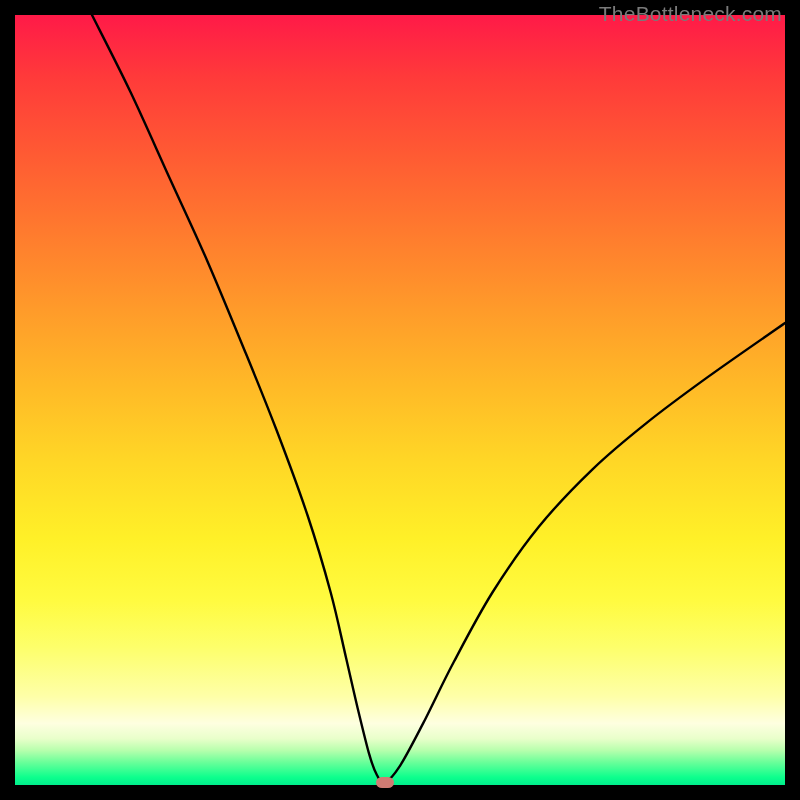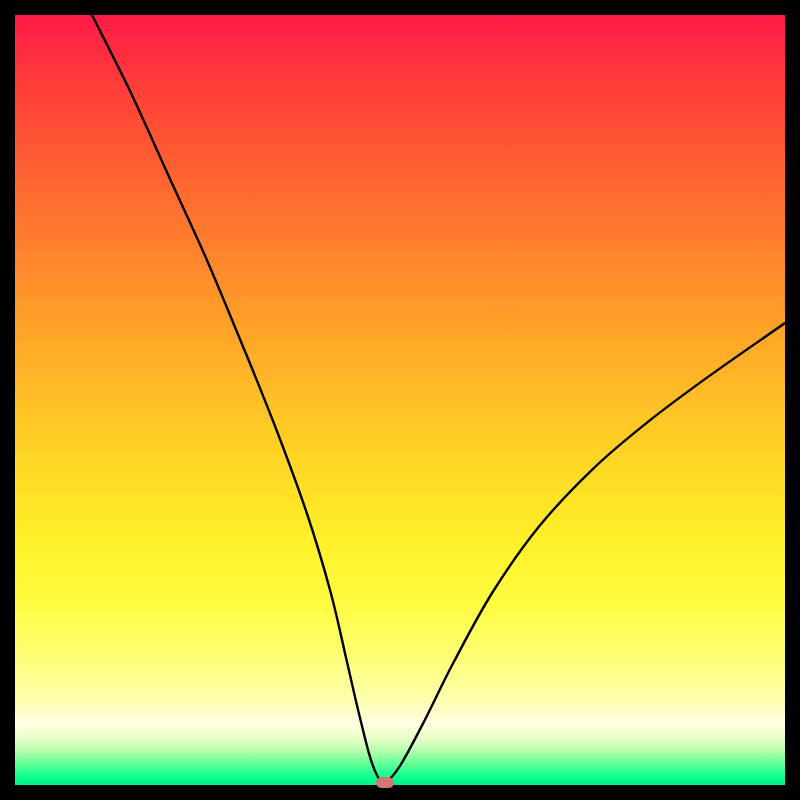--- a/index.html
+++ b/index.html
@@ -74,14 +74,15 @@
 
   <div class="plot-area">
 
     <svg class="curve-layer" viewBox="0 0 770 770" preserveAspectRatio="none">
       <path fill="none" stroke="#000" stroke-width="2.4" stroke-linecap="round" d="M 77.0 0.0 C 83.4 12.8, 102.7 50.1, 115.5 77.0 C 128.3 103.9, 141.2 133.5, 154.0 161.7 C 166.8 189.9, 179.7 216.9, 192.5 246.4 C 205.3 275.9, 219.4 310.6, 231.0 338.8 C 242.6 367.0, 251.5 388.9, 261.8 415.8 C 272.1 442.8, 283.6 473.6, 292.6 500.5 C 301.6 527.5, 309.3 553.8, 315.7 577.5 C 322.1 601.2, 326.6 623.7, 331.1 643.0 C 335.6 662.2, 338.8 677.0, 342.6 693.0 C 346.5 709.0, 351.0 728.0, 354.2 739.2 C 357.4 750.4, 359.3 755.2, 361.9 760.0 C 364.5 764.7, 365.7 769.2, 369.6 767.7 C 373.4 766.2, 378.6 760.6, 385.0 750.8 C 391.4 740.9, 399.1 725.7, 408.1 708.4 C 417.1 691.1, 427.3 668.6, 438.9 646.8 C 450.4 625.0, 463.3 600.0, 477.4 577.5 C 491.5 555.0, 506.9 532.6, 523.6 512.0 C 540.3 491.5, 559.5 471.6, 577.5 454.3 C 595.5 437.0, 612.1 423.5, 631.4 408.1 C 650.6 392.7, 669.9 378.6, 693.0 361.9 C 716.1 345.2, 757.2 317.0, 770.0 308.0"></path>
     </svg>
 
     <div class="minimum-mark" style="left: 360.6px; top: 761.69px;"></div>
   </div>
 
+  <div class="watermark">TheBottleneck.com</div>
 
 </div>
 
 </body></html>

